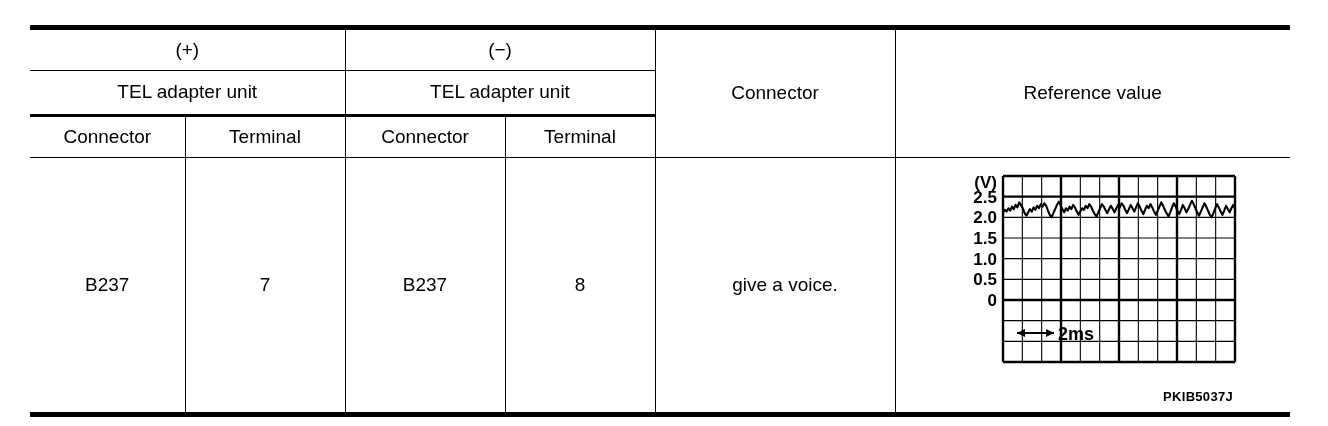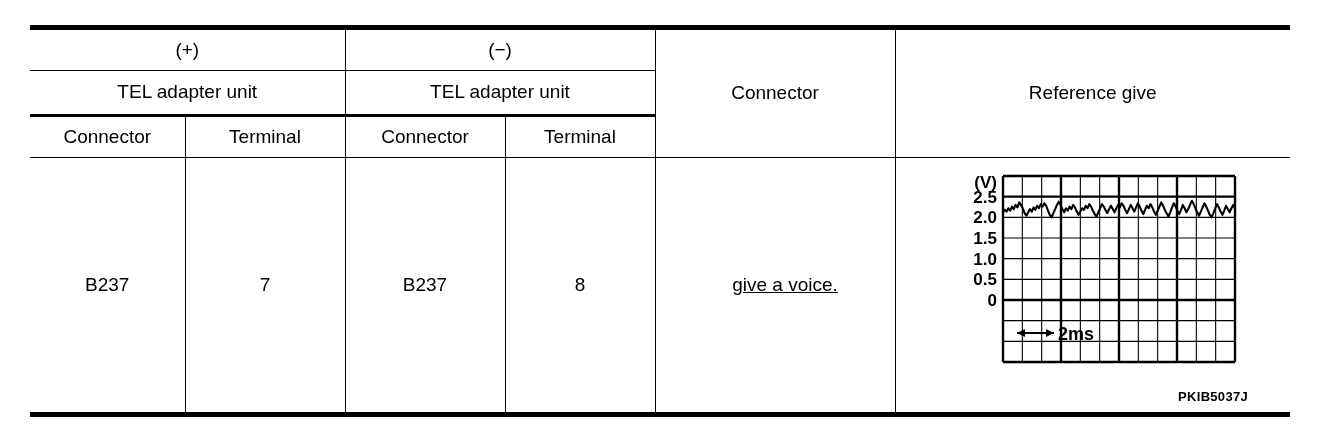--- a/index.html
+++ b/index.html
@@ -56,39 +56,38 @@
   .rule-heavy-bottom { border-bottom: 3px solid #000 !important; margin-top: 28px; }
 
   .hdr-pol   { height: 40px; }
   .hdr-unit  { height: 45px; }
   .hdr-ct    { height: 42px; }
   .data-row  { height: 255px; }
 
   .cond-cell {
     text-align: left;
     padding-left: 20px !important;
-    text-decoration: underline;
   }
 
   
   .scope-wrap {
     position: relative;
     width: 100%;
     height: 100%;
   }
   .scope {
     position: absolute;
     left: 55px;
     top: 12px;
     width: 290px;
     height: 200px;
   }
   .scope-code {
     position: absolute;
-    right: 42px;
+    right: 57px;
     bottom: 8px;
     font-size: 13px;
     font-weight: bold;
     letter-spacing: 0.3px;
   }
 </style>
 </head>
 <body>
 
 <div class="sheet">
@@ -101,21 +100,21 @@
         <col style="width:160px">
         <col style="width:150px">
         <col style="width:240px">
         <col style="width:395px">
       </colgroup>
       <tbody>
         <tr class="hdr-pol">
           <td colspan="2">(+)</td>
           <td colspan="2">(−)</td>
           <td rowspan="3">Connector</td>
-          <td rowspan="3">Reference give</td>
+          <td rowspan="3">Reference value</td>
         </tr>
         <tr class="hdr-unit">
           <td colspan="2" class="rule-heavy-bottom">TEL adapter unit</td>
           <td colspan="2" class="rule-heavy-bottom">TEL adapter unit</td>
         </tr>
         <tr class="hdr-ct">
           <td>Connector</td>
           <td>Terminal</td>
           <td>Connector</td>
           <td>Terminal</td>

